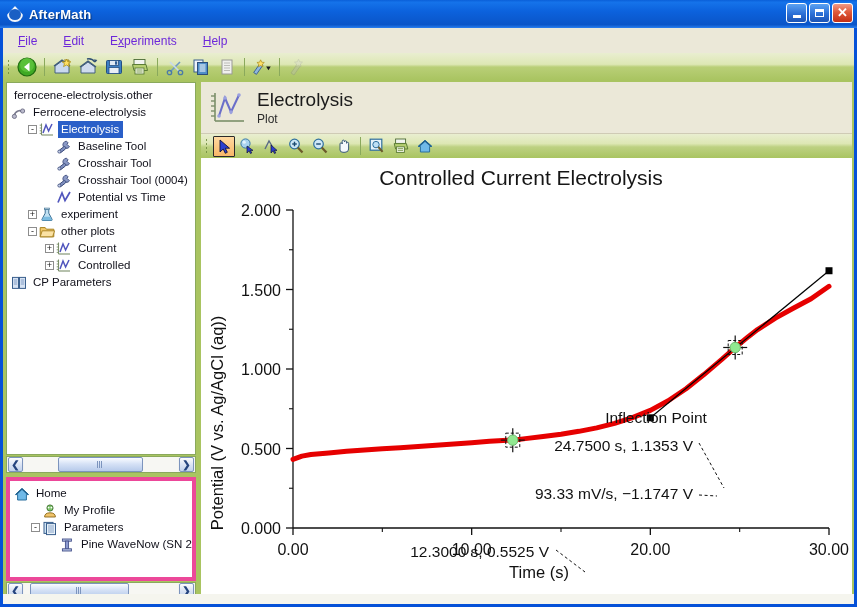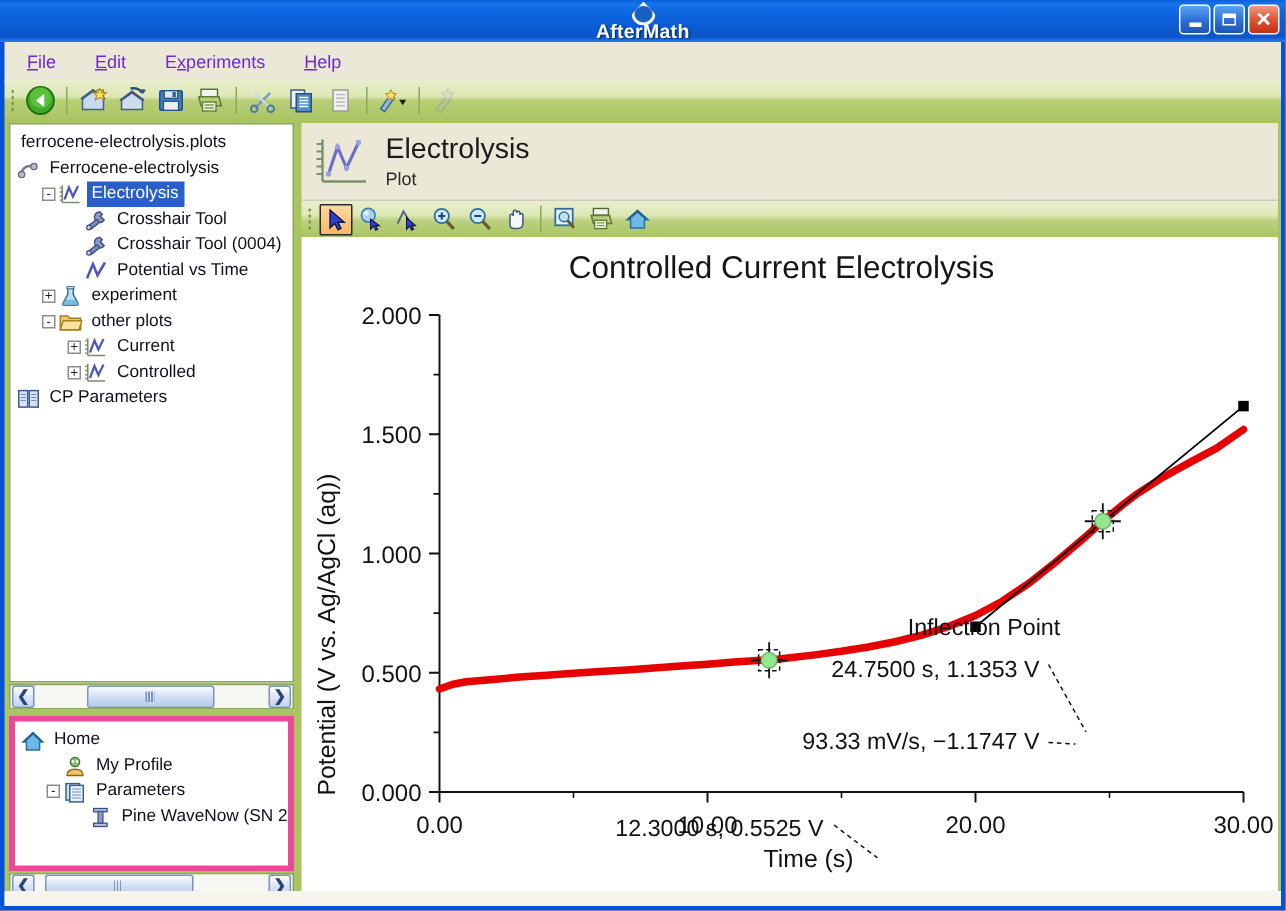--- a/index.html
+++ b/index.html
@@ -10,21 +10,21 @@
   }
   #app{
     position:relative;width:857px;height:607px;
     background:#0551d8;
     box-sizing:border-box;
   }
   
   #titlebar{
     position:absolute;left:0;top:0;width:857px;height:28px;
     background:linear-gradient(to bottom,#0a5fd8 0%,#1573ea 8%,#0c62dd 40%,#0a55c8 88%,#2a7ff0 100%);
-    display:flex;align-items:center;flex-direction:column;
+    display:flex;align-items:center;
   }
   #titlebar .tb-icon{
     width:18px;height:18px;margin-left:6px;margin-right:5px;
     position:relative;
   }
   #titlebar .tb-icon .drop{
     position:absolute;left:1px;top:1px;width:16px;height:16px;border-radius:50% 50% 50% 50%;
     background:#f3f6fa;
     clip-path:polygon(50% 0%,100% 55%,100% 100%,0% 100%,0% 55%);
   }
@@ -287,21 +287,21 @@
           <path d="M11.5 2.2 l1.2 2.6 l2.8 .3 l-2.1 1.9 l.6 2.8 l-2.5-1.4 l-2.5 1.4 l.6-2.8 l-2.1-1.9 l2.8-.3 z" fill="#d6d6d6" stroke="#9a9a9a" stroke-width=".7"></path>
         </svg>
     </div>
   </div>
 
   <div id="leftcol">
 
     <div id="tree-top">
       <div id="tree-top-rows" style="padding:4px 0 0 4px;">
           <div class="trow" style="padding-left:0px">
-            <span class="lbl">ferrocene-electrolysis.plots</span>
+            <span class="lbl">ferrocene-electrolysis.other</span>
           </div>
           <div class="trow" style="padding-left:0px">
             <span class="ico"><svg width="16" height="16" viewBox="0 0 16 16">
                 <path d="M3 11 q1-4 4-5 q3-1 5 1" fill="none" stroke="#7b7b8f" stroke-width="1.6"></path>
                 <circle cx="3.4" cy="11.4" r="2.1" fill="#b9b9cc" stroke="#62627a" stroke-width=".8"></circle>
                 <circle cx="11.6" cy="6" r="2.1" fill="#b9b9cc" stroke="#62627a" stroke-width=".8"></circle>
               </svg></span>
             <span class="lbl">Ferrocene-electrolysis</span>
           </div>
           <div class="trow sel" style="padding-left:17px">
@@ -311,20 +311,29 @@
                 <line x1="2.5" y1="13" x2="14" y2="13" stroke="#7b8f6a" stroke-width="1.1"></line>
                 <g stroke="#7b8f6a" stroke-width=".9">
                   <line x1="0.7" y1="3.2" x2="2.5" y2="3.2"></line>
                   <line x1="0.7" y1="6" x2="2.5" y2="6"></line>
                   <line x1="0.7" y1="8.8" x2="2.5" y2="8.8"></line>
                   <line x1="0.7" y1="11.4" x2="2.5" y2="11.4"></line>
                 </g>
                 <polyline points="4,11 7,3 9.6,9 13,2" fill="none" stroke="#5055bd" stroke-width="1.5"></polyline>
               </svg></span>
             <span class="lbl">Electrolysis</span>
+          </div>
+          <div class="trow" style="padding-left:34px">
+            <span class="expspace"></span>
+            <span class="ico"><svg width="16" height="16" viewBox="0 0 16 16">
+                <path d="M10.5 2.2 a3.6 3.6 0 1 0 3 5.6 l0-0 l-2.6-2.6 l1.3-1.3 z" fill="#8a99c6" stroke="#3c4b7a" stroke-width=".9"></path>
+                <rect x="2.4" y="9.2" width="8" height="2.8" rx="1.2" transform="rotate(-38 6.4 10.6)" fill="#7f8fbf" stroke="#3c4b7a" stroke-width=".9"></rect>
+                <circle cx="3.3" cy="12.6" r="1.5" fill="#c9d3ea" stroke="#3c4b7a" stroke-width=".8"></circle>
+              </svg></span>
+            <span class="lbl">Baseline Tool</span>
           </div>
           <div class="trow" style="padding-left:34px">
             <span class="expspace"></span>
             <span class="ico"><svg width="16" height="16" viewBox="0 0 16 16">
                 <path d="M10.5 2.2 a3.6 3.6 0 1 0 3 5.6 l0-0 l-2.6-2.6 l1.3-1.3 z" fill="#8a99c6" stroke="#3c4b7a" stroke-width=".9"></path>
                 <rect x="2.4" y="9.2" width="8" height="2.8" rx="1.2" transform="rotate(-38 6.4 10.6)" fill="#7f8fbf" stroke="#3c4b7a" stroke-width=".9"></rect>
                 <circle cx="3.3" cy="12.6" r="1.5" fill="#c9d3ea" stroke="#3c4b7a" stroke-width=".8"></circle>
               </svg></span>
             <span class="lbl">Crosshair Tool</span>
           </div>

